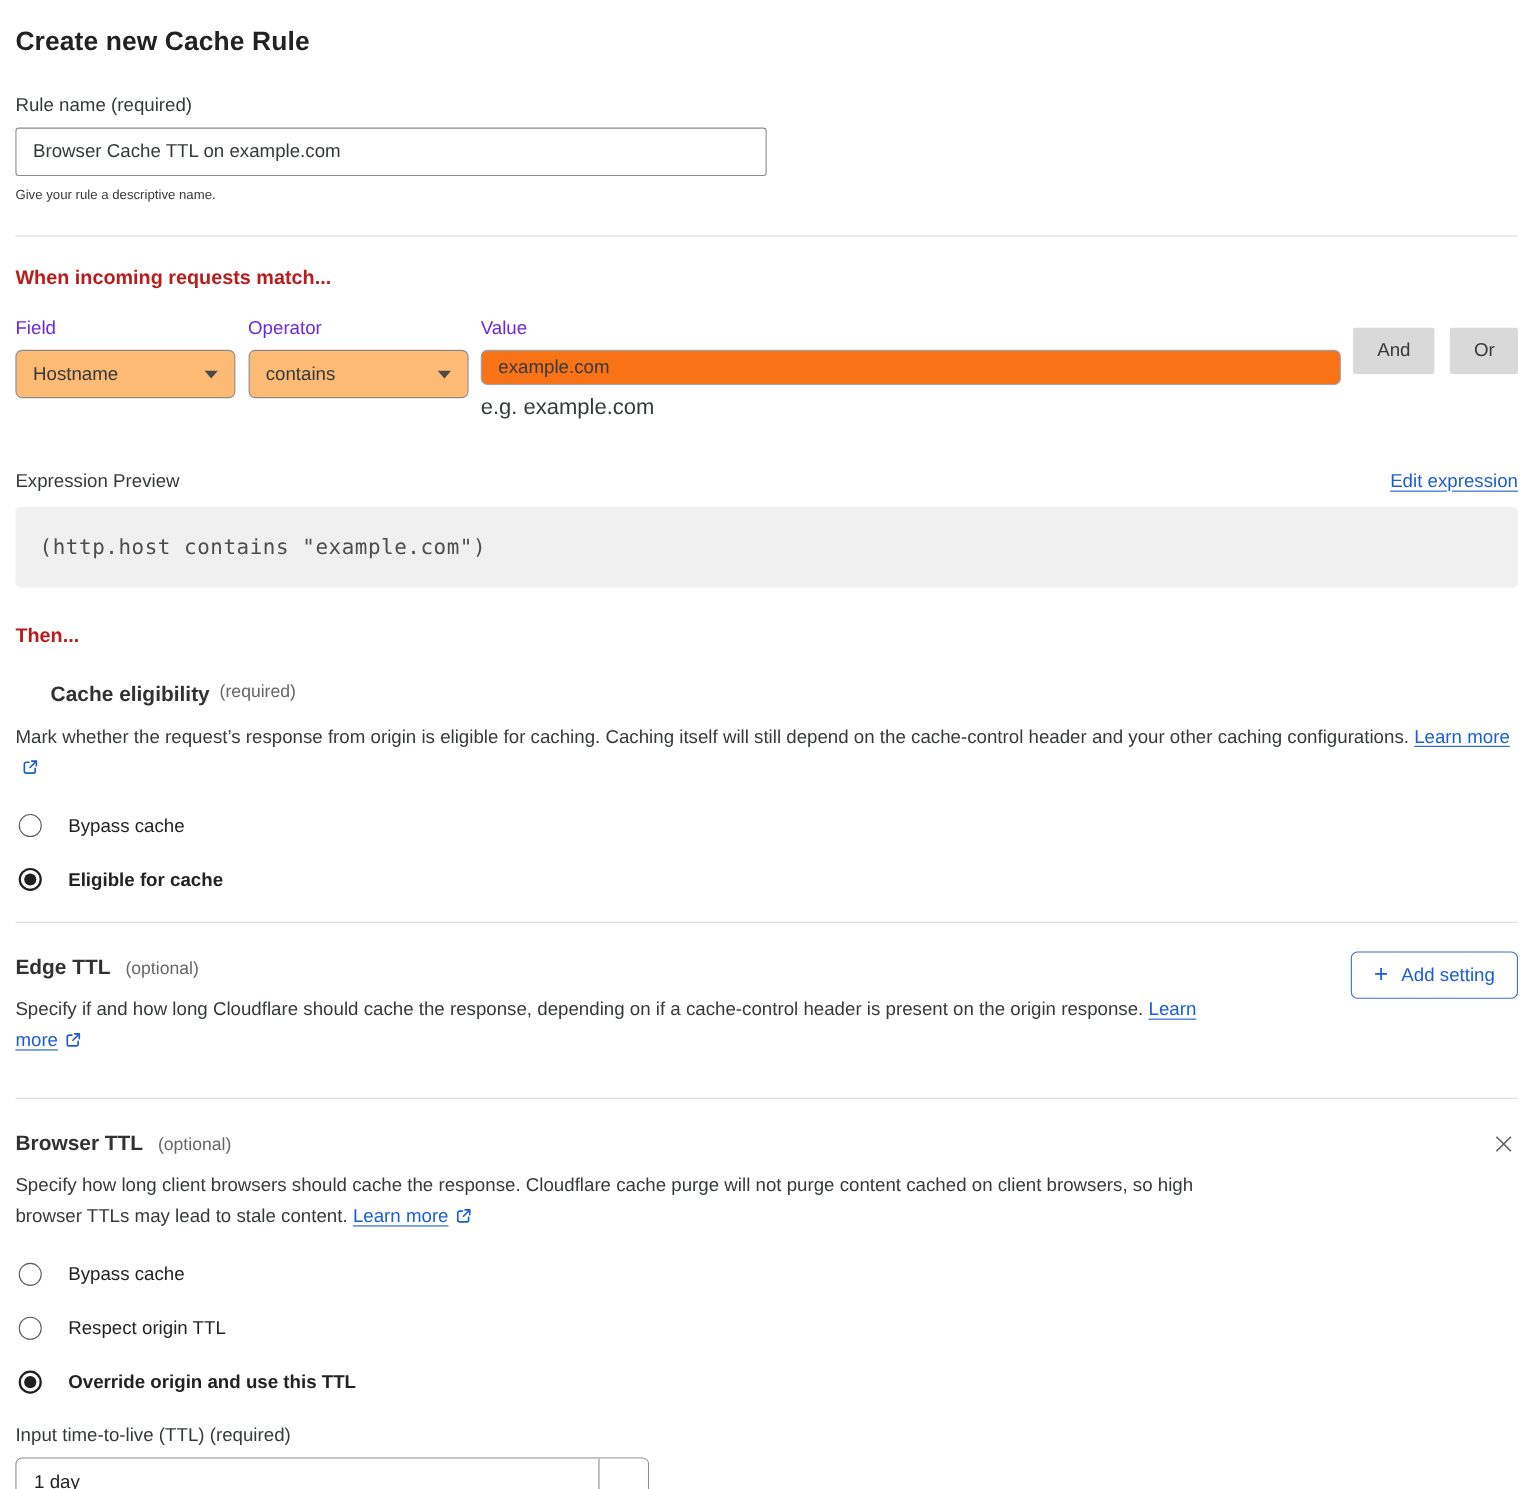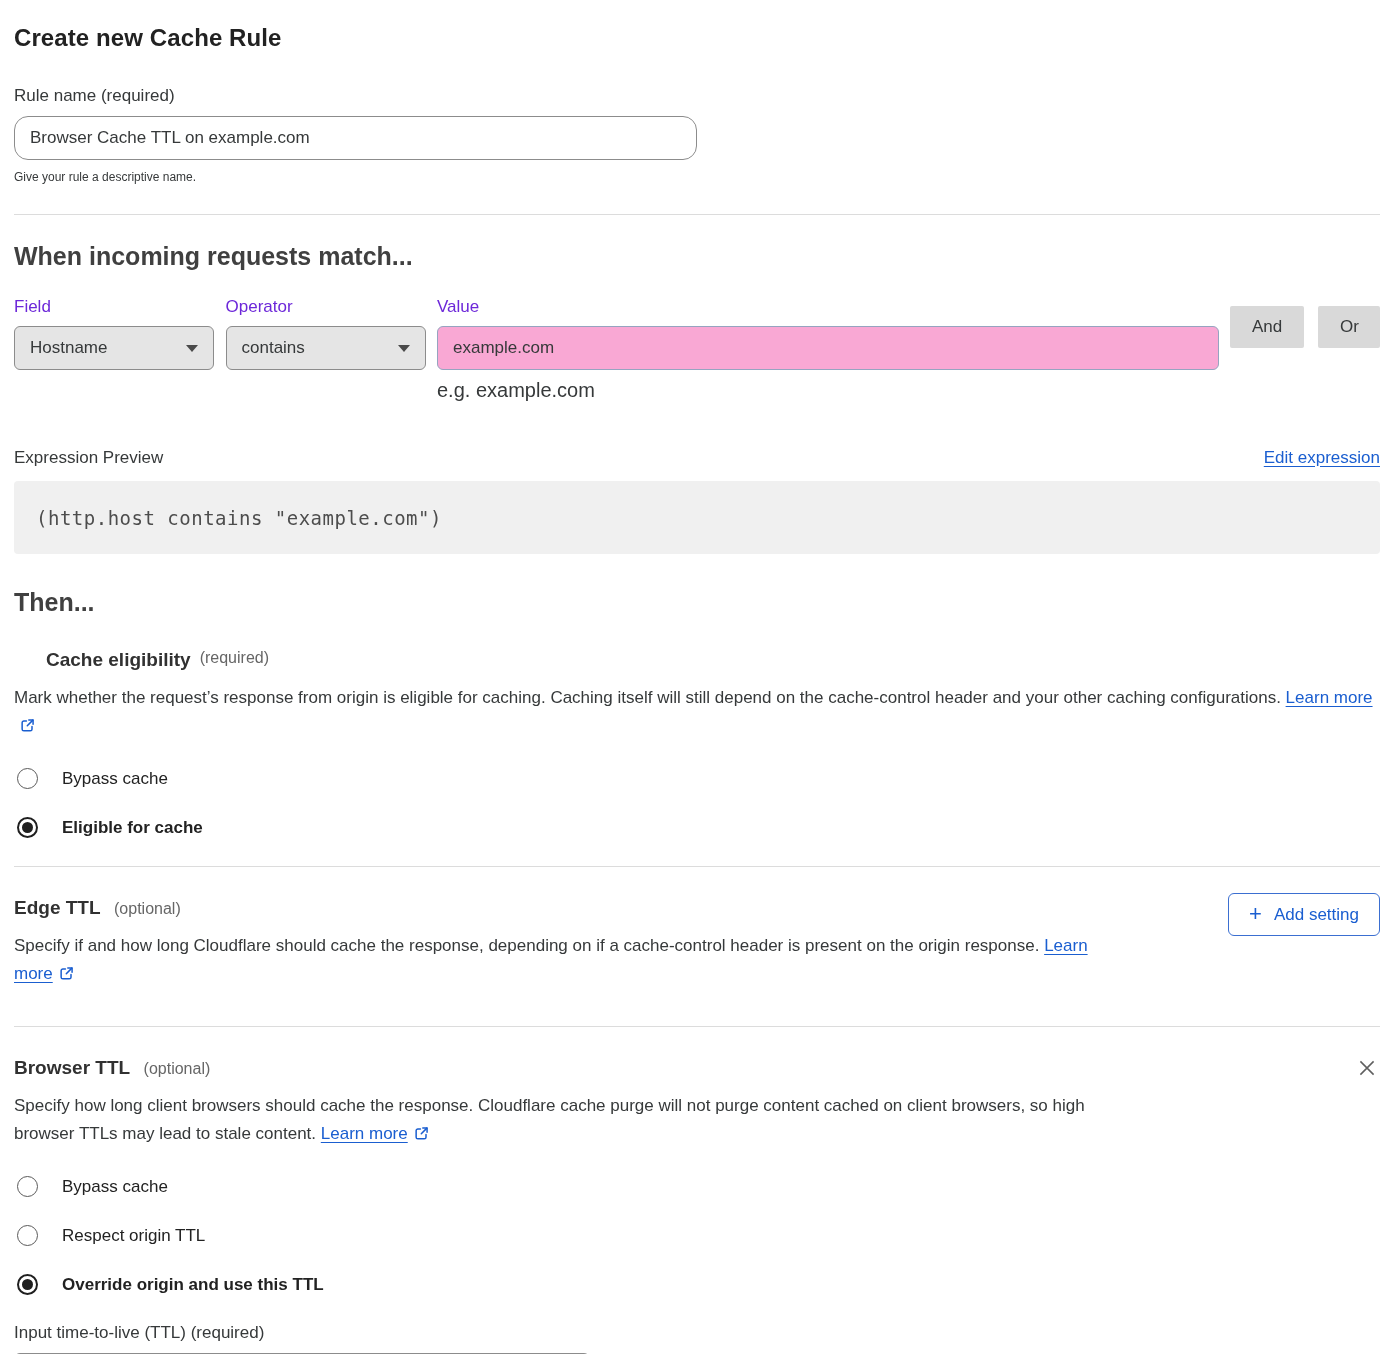--- a/index.html
+++ b/index.html
@@ -21,78 +21,78 @@
     font-size: 17px;
     color: #36393a;
     display: block;
   }
   .rule-name-label { margin-top: 34px; }
   .text-input {
     display: block;
     width: 683px;
     height: 44px;
     border: 1px solid #8c8c8c;
-    border-radius: 14px;
+    border-radius: 3px;
     padding: 0 15px;
     font-size: 17px;
     color: #36393a;
     background: #fff;
     margin-top: 10px;
     font-family: "Liberation Sans", "DejaVu Sans", sans-serif;
     outline: none;
   }
   .help-text {
     font-size: 12px;
     color: #36393a;
     margin-top: 10px;
   }
   .divider {
     border: none;
     border-top: 1px solid #dcdcdc;
     margin: 0;
   }
   .divider-1 { margin-top: 30px; }
   .section-heading {
-    font-size: 25px;
+    font-size: 18px;
     font-weight: 700;
-    color: #404040;
+    color: #b91c1c;
     margin-top: 27px;
   }
   .condition-row { display: flex; align-items: flex-start; margin-top: 26px; }
   .cond-col-field { width: 212px; }
   .cond-col-operator { width: 212px; }
   .cond-col-value { flex: 0 0 auto; width: 782px; }
   .cond-label { font-size: 17px; color: #6d28d9; }
   .select-box {
     margin-top: 9px;
     height: 44px;
     border: 1px solid #8c8c8c;
     border-radius: 6px;
-    background: #e5e5e5;
+    background: #fdba74;
     display: flex;
     align-items: center;
     justify-content: space-between;
     padding: 0 15px;
     font-size: 17px;
     cursor: pointer;
   }
   .cond-col-field .select-box, .cond-col-operator .select-box { width: 200px; }
   .caret-down {
     width: 0; height: 0;
     border-left: 6px solid transparent;
     border-right: 6px solid transparent;
     border-top: 7px solid #4a4a4a;
   }
   .value-input {
     margin-top: 9px;
     width: 782px;
-    height: 44px;
+    height: 32px;
     border: 1px solid #96a4c0;
     border-radius: 6px;
-    background: #f9a8d4;
+    background: #f97316;
     padding: 0 15px;
     font-size: 17px;
     color: #36393a;
     font-family: "Liberation Sans", "DejaVu Sans", sans-serif;
     outline: none;
   }
   .andor-wrap { margin-top: 9px; display:flex; }
   .btn-gray {
     height: 42px;
     background: #d9d9d9;

